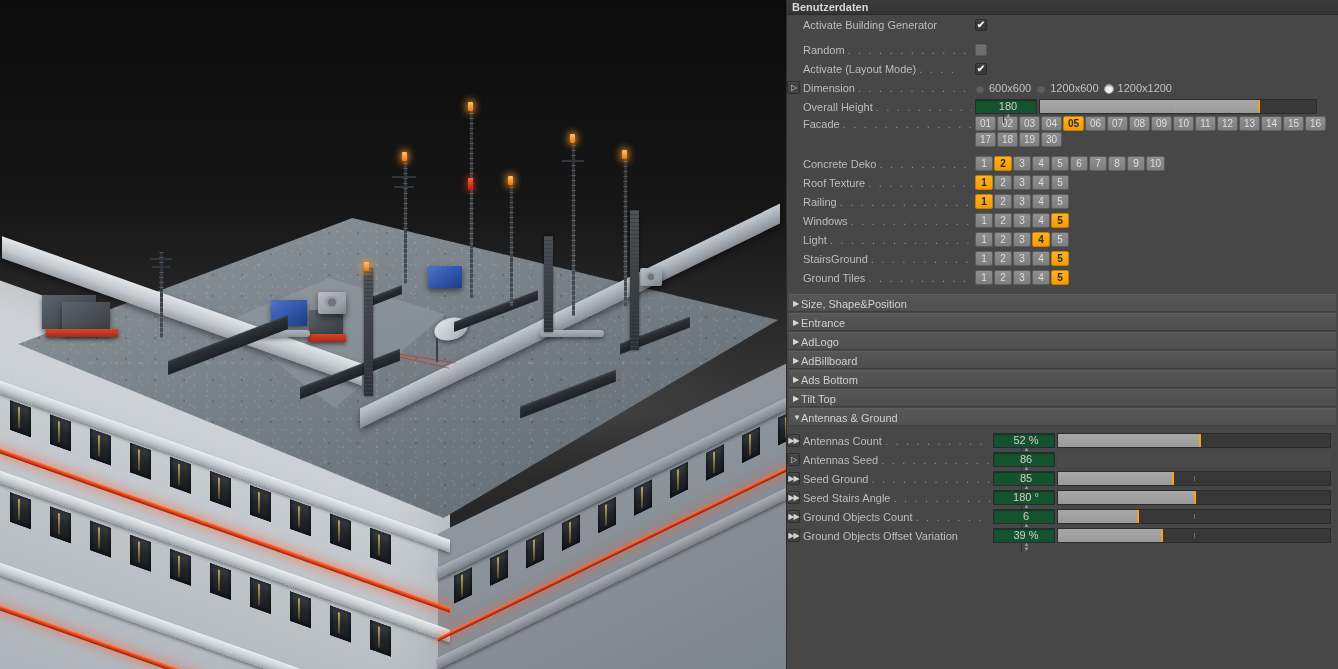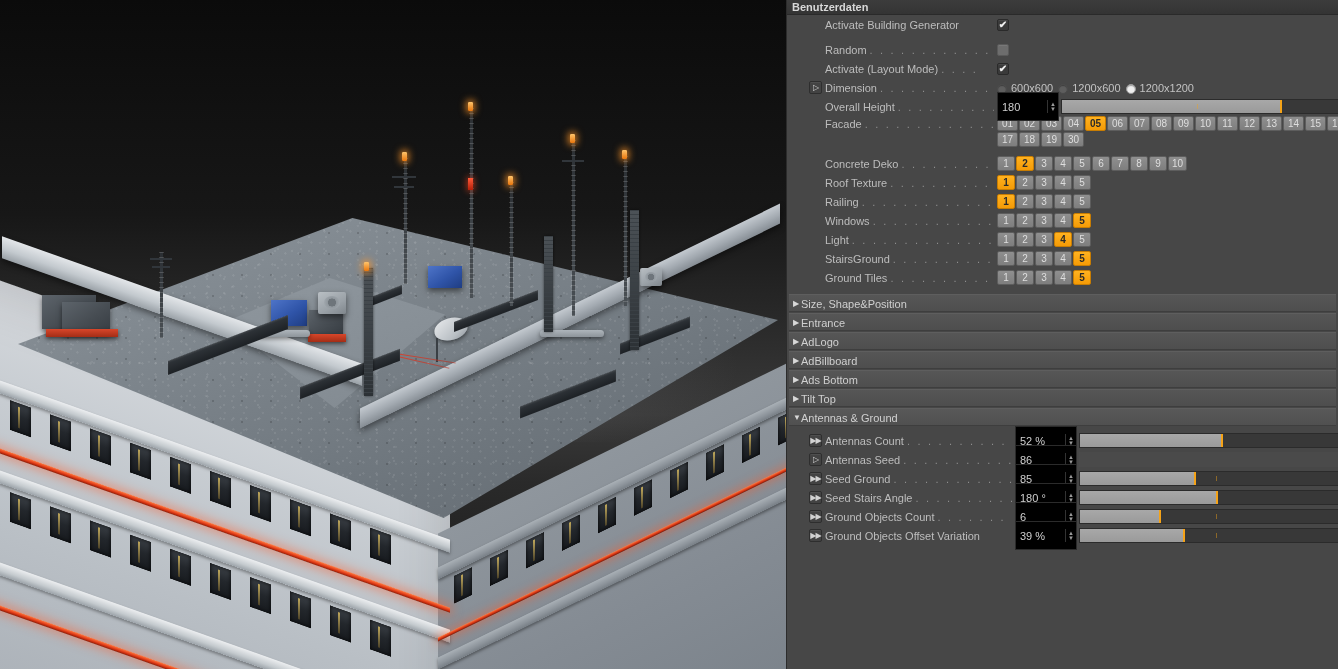--- a/index.html
+++ b/index.html
@@ -210,21 +210,21 @@
     height: 15px; line-height: 15px;
     background: linear-gradient(180deg, #3c3c3c, #343434);
     color: #d8d8d8; font-size: 11px; font-weight: bold;
     padding-left: 5px;
     border-bottom: 1px solid #2a2a2a;
   }
   .panel-body { position: relative; }
 
   .row {
     display: flex; align-items: center;
-    height: 19px; padding-left: 22px;
+    height: 19px; padding-left: 0;
   }
   .gap { height: 6px; }
 
   .track-icon {
     width: 13px; height: 13px; flex: 0 0 13px;
     margin-right: 3px;
     border-radius: 2px;
     background: #434343;
     border: 1px solid #2e2e2e;
     box-shadow: inset 0 1px 0 rgba(255,255,255,0.06);
@@ -271,28 +271,29 @@
     width: 10px; height: 10px; border-radius: 50%;
     background: #5e5e5e;
     border: 1px solid #4a4a4a;
     box-shadow: inset 0 1px 1px rgba(0,0,0,0.35);
   }
   .radio.on { background: #efefef; border-color: #9a9a9a; }
   .radio-label { color: #c2c2c2; font-size: 11px; }
 
   
   .numfield {
-    width: 62px; height: 29px;
-    background: #000000;
+    width: 62px; height: 15px;
+    background: #14532d;
     border: 1px solid #2b2b2b;
     display: flex; align-items: center;
     color: #cfcfcf; font-size: 11px;
     padding-left: 4px;
     position: relative;
     box-shadow: inset 0 1px 1px rgba(0,0,0,0.3);
+    flex-direction: column;
   }
   .numfield .val { flex: 1 1 auto; }
   .spin {
     width: 11px; height: 13px; flex: 0 0 11px;
     display: flex; flex-direction: column;
     align-items: center; justify-content: center;
     color: #9b9b9b; font-size: 6px; line-height: 5px;
     border-left: 1px solid #333;
   }
 

